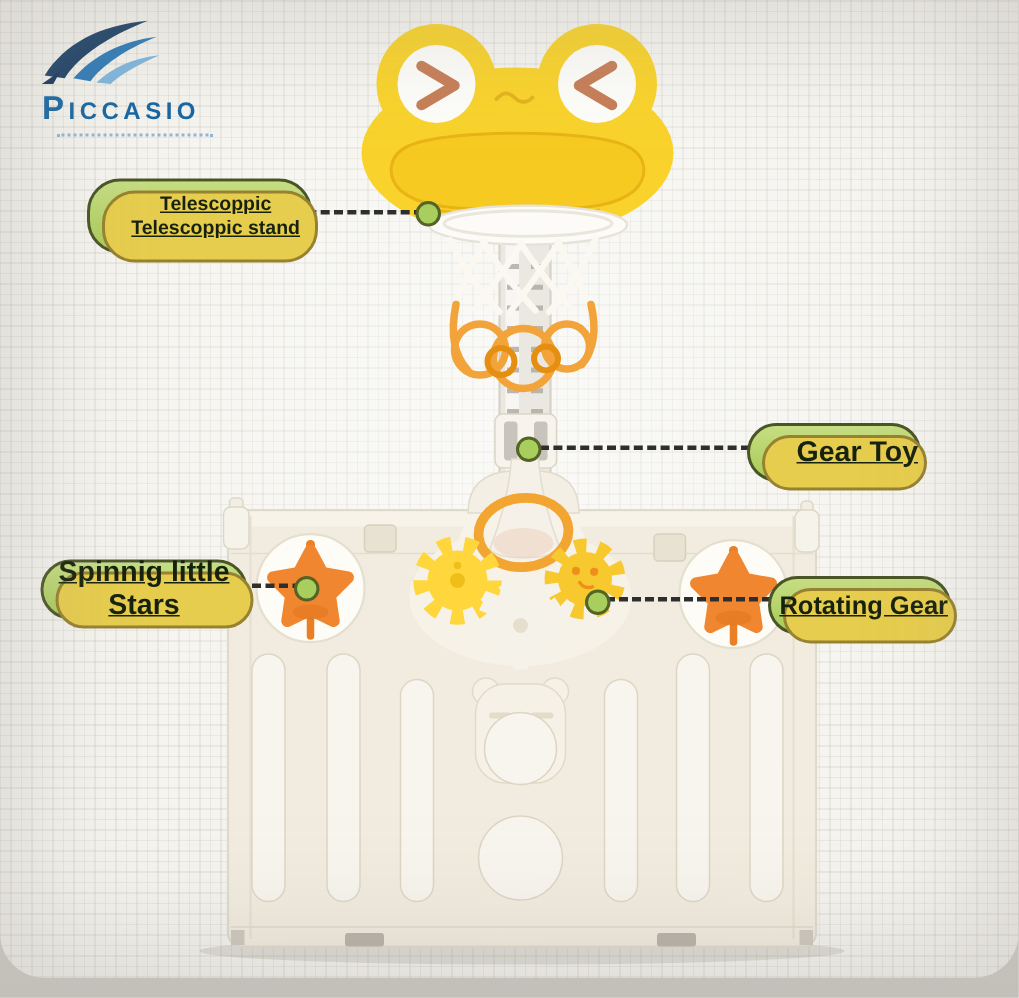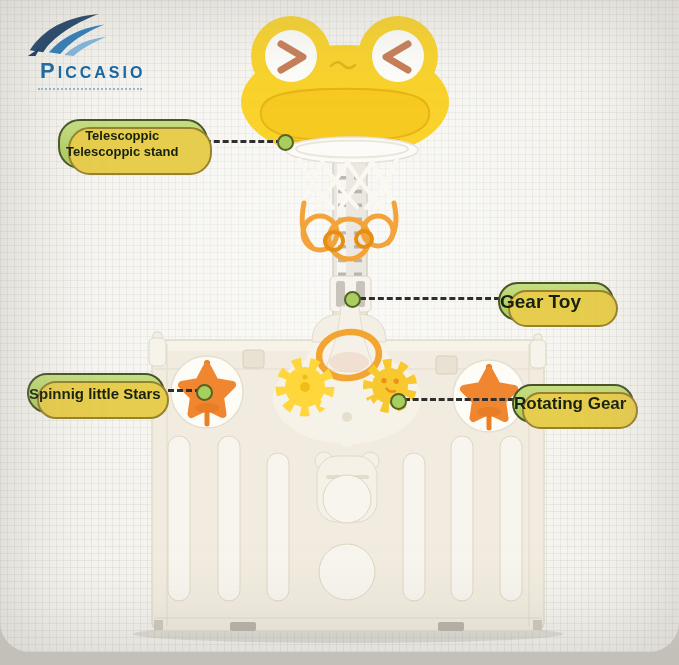--- a/index.html
+++ b/index.html
@@ -10,34 +10,34 @@
           radial-gradient(ellipse at 50% 42%, rgba(255,255,255,.55), rgba(255,255,255,0) 62%),
           repeating-linear-gradient(0deg, rgba(172,169,159,.17) 0 1px, transparent 1px 7px),
           repeating-linear-gradient(90deg, rgba(172,169,159,.17) 0 1px, transparent 1px 7px),
           #f5f4ef;}
   .vignette{position:absolute;left:0;top:0;right:0;bottom:13px;border-radius:0 0 30px 30px;
         box-shadow:inset 0 0 90px 8px rgba(160,156,146,.38);pointer-events:none;z-index:45;}
   .scene{position:absolute;left:0;top:0;z-index:10;}
 
   
   .logo{position:absolute;left:26px;top:12px;z-index:30;}
-  .brand-name{display:block;margin:-2px 0 0 14px;font-size:16px;font-weight:bold;
+  .brand-name{display:block;margin:-2px 0 0 2px;font-size:16px;font-weight:bold;
       color:var(--brand-blue);letter-spacing:3px;}
   .brand-name::first-letter{font-size:22px;}
   .brand-dots{width:104px;height:3px;margin:1px 0 0 12px;border-bottom:2px dotted #93b7d2;}
 
   
-  .pill{position:absolute;z-index:30;display:flex;align-items:center;justify-content:flex-start;
+  .pill{position:absolute;z-index:30;display:flex;align-items:center;justify-content:flex-end;
         text-align:center;background:linear-gradient(180deg,var(--label-green-light),var(--label-green));
-        border:2px solid var(--label-border);border-radius:22px;color:#17220e;font-weight:bold;}
+        border:2px solid var(--label-border);border-radius:22px;color:#17220e;font-weight:bold;text-decoration:underline;}
   .pill::before{content:"";position:absolute;left:8px;top:6px;right:-6px;bottom:-8px;z-index:-1;
         background:var(--label-shadow);border:2px solid #97822f;border-radius:22px;}
   .pill-telescopic{left:58px;top:119px;width:134px;min-height:40px;font-size:13px;line-height:16.5px;padding:3px 6px;}
   .pill-ring{left:498px;top:282px;width:112px;height:35px;font-size:19px;}
-  .pill-stars{left:27px;top:373px;width:134px;height:36px;font-size:15px;}
+  .pill-stars{left:27px;top:373px;width:134px;height:36px;font-size:19px;}
   .pill-gear{left:512px;top:384px;width:118px;height:35px;font-size:17px;}
 
   .dash{position:absolute;z-index:20;height:0;border-top:3px dashed var(--dash);}
   .dash-1{left:196px;top:140px;width:86px;}
   .dash-2{left:360px;top:297px;width:140px;}
   .dash-3{left:159px;top:389px;width:42px;}
   .dash-4{left:404px;top:398px;width:110px;}
 
   .dot{position:absolute;z-index:40;width:13px;height:13px;border-radius:50%;
        background:var(--dot-green);border:2px solid var(--dot-border);box-sizing:content-box;}

